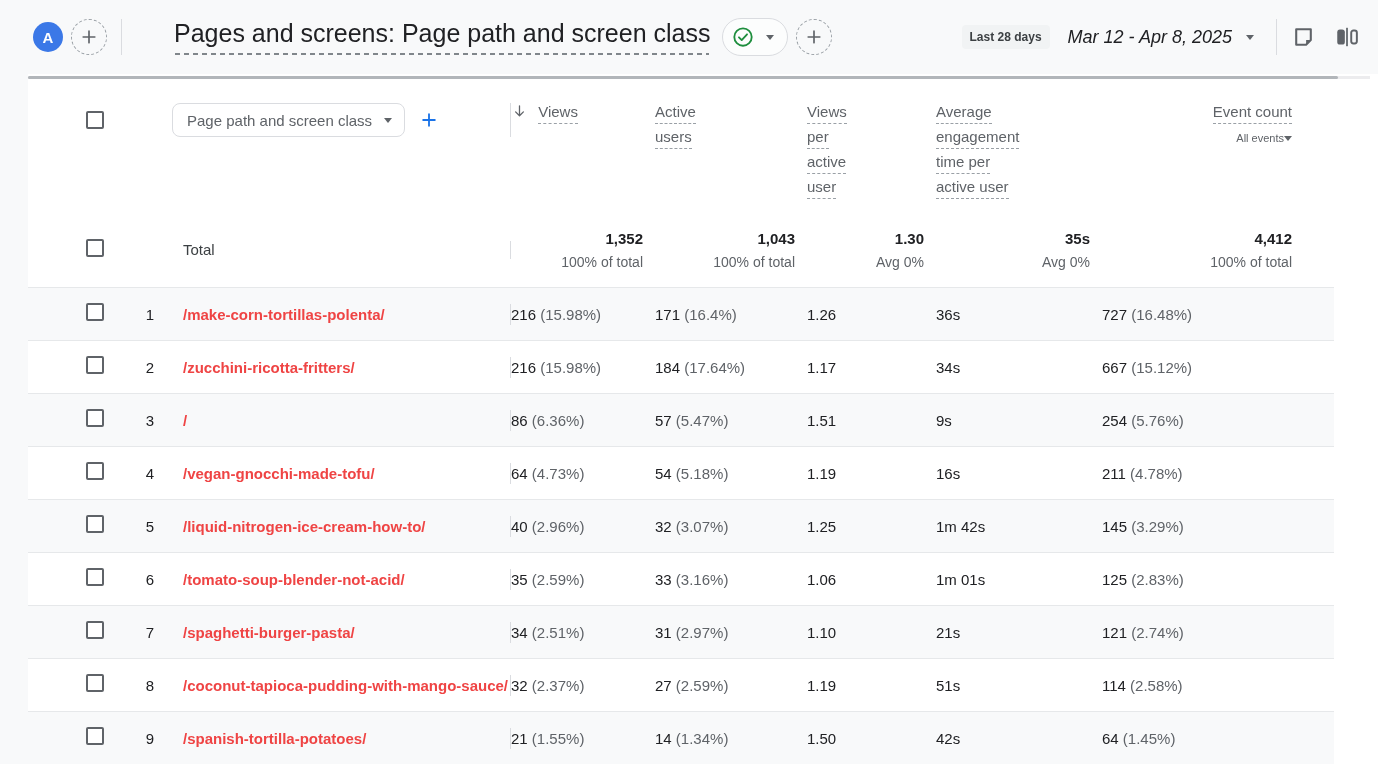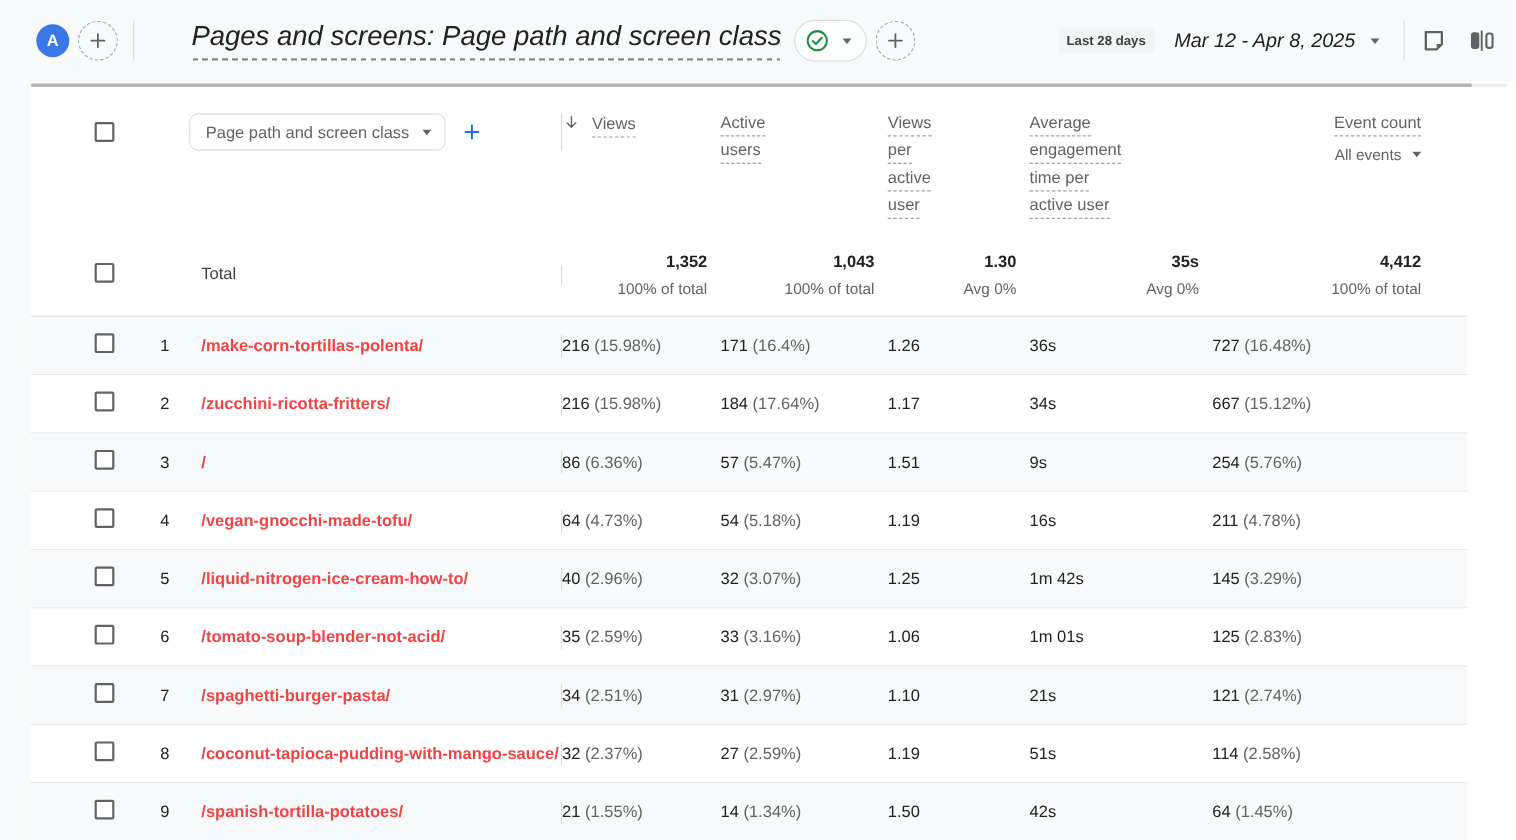--- a/index.html
+++ b/index.html
@@ -19,21 +19,21 @@
     font-size:15px; font-weight:700; flex:0 0 auto; cursor:pointer;
   }
   .dashed-circle {
     width:36px; height:36px; border-radius:50%; border:1px dashed #9aa0a6;
     background:transparent; display:flex; align-items:center; justify-content:center;
     margin-left:8px; cursor:pointer; padding:0; flex:0 0 auto;
   }
   .vdivider { width:1px; height:36px; background:#dadce0; margin-left:14px; flex:0 0 auto; }
   .title {
     font-size:25px; font-weight:400; color:#202124; margin:0 0 0 52px;
-    position:relative; padding-bottom:7px; white-space:nowrap; cursor:pointer;font-style:italic;
+    position:relative; padding-bottom:7px; white-space:nowrap; cursor:pointer;
   }
   .title::after {
     content:""; position:absolute; left:1px; right:1px; bottom:0; height:2px;
     background:repeating-linear-gradient(90deg,#80868b 0 5px,transparent 5px 9px);
   }
   .status-pill {
     height:38px; border:1px solid #dadce0; border-radius:19px; background:#fcfdfd;
     display:flex; align-items:center; gap:12px; padding:0 13px 0 9px; margin-left:12px;
     cursor:pointer; flex:0 0 auto;
   }
@@ -87,22 +87,22 @@
     border:1px solid #dadce0; border-radius:8px; background:#fff;
     font-family:inherit; font-size:15px; color:#5f6368; padding:0 12px 0 14px; cursor:pointer;
   }
   .add-dim { background:none; border:none; margin-left:12px; padding:2px; cursor:pointer; display:flex; }
 
   .col-h { padding-right:12px; font-size:15px; color:#5f6368; cursor:pointer; }
   .col-h .hline { line-height:18px; margin-bottom:7px; white-space:nowrap; }
   .dashu { border-bottom:1px dashed #9aa0a6; padding-bottom:3px; }
   .sort-arrow { vertical-align:-3px; margin-right:6px; }
   .events-filter {
-    background:none; border:none; font-family:inherit; font-size:14px; color:#5f6368;
-    display:inline-flex; align-items:center; gap:10px; padding:0; margin-top:4px; cursor:pointer;
+    background:none; border:none; font-family:inherit; font-size:11px; color:#5f6368;
+    display:inline-flex; align-items:center; padding:0; margin-top:4px; cursor:pointer;
   }
 
   
   .total-row { min-height:74px; align-items:center; }
   .total-label { font-size:15px; color:#3c4043; }
   .mcell { text-align:right; padding-right:12px; white-space:nowrap; }
   .mcell.event { padding-right:42px; }
   .tval { font-size:15px; font-weight:700; color:#202124; }
   .tsub { font-size:14px; color:#5f6368; margin-top:7px; }
 

